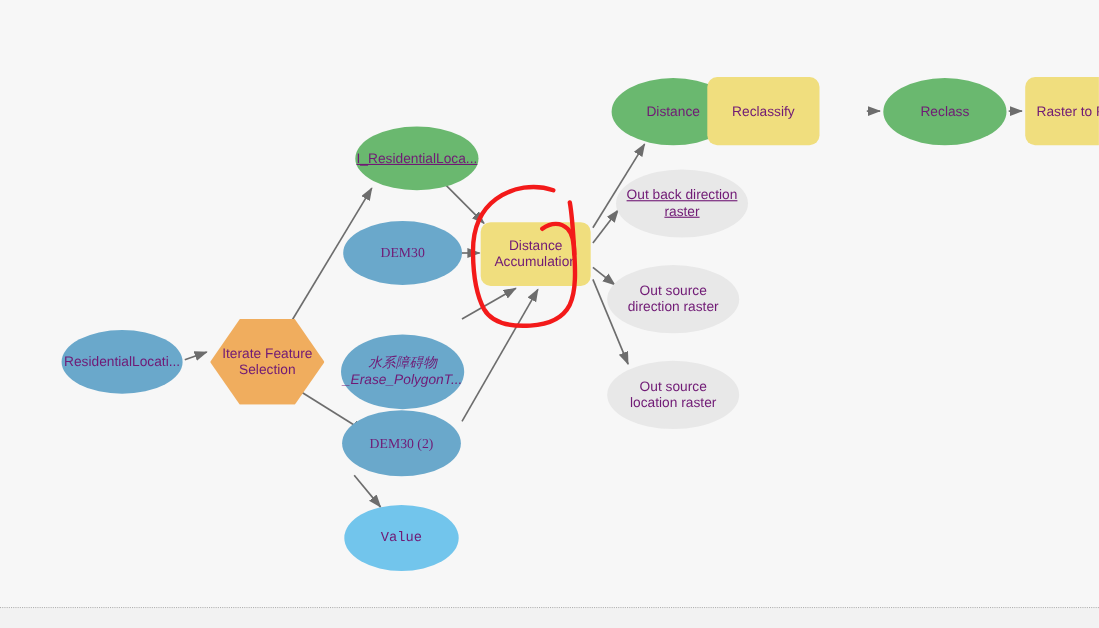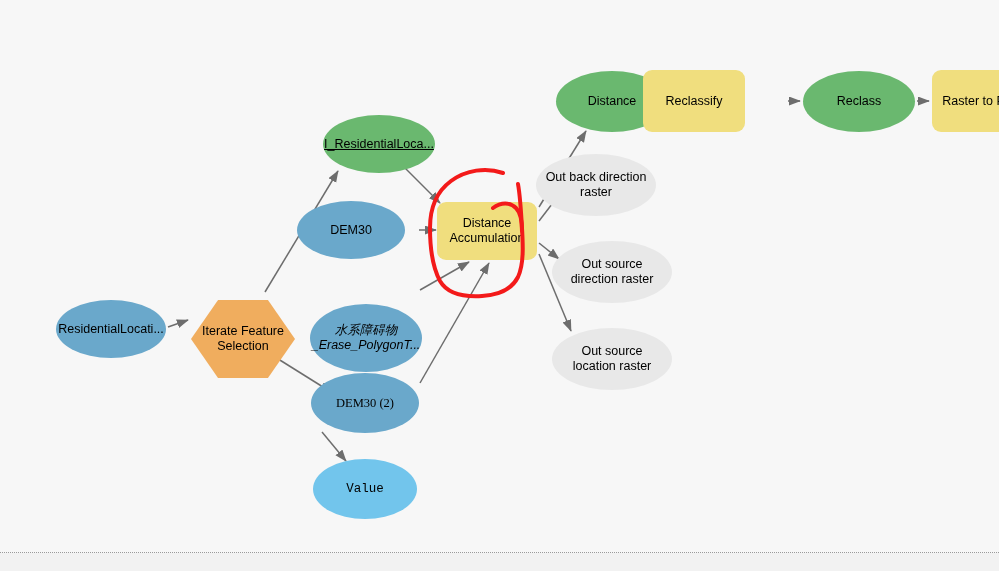--- a/index.html
+++ b/index.html
@@ -13,21 +13,21 @@
   #canvas{
     position:absolute;left:0;top:0;width:999px;height:547px;
     background:#f7f7f7;overflow:hidden;
   }
   #edges{position:absolute;left:0;top:0;width:999px;height:547px;}
   #annotation{position:absolute;left:0;top:0;width:999px;height:547px;pointer-events:none;}
   .node{
     position:absolute;
     display:flex;align-items:center;justify-content:center;
     text-align:center;
-    color:#000000;
+    color:#701a75;
     font-size:12.5px;
     line-height:15px;
     box-sizing:border-box;
     padding:2px 6px;
     white-space:pre-line;
   }
   .ellipse{border-radius:50%;}
   .rect{border-radius:9px;}
   .hex{
     clip-path:polygon(26% 0%, 74% 0%, 100% 50%, 74% 100%, 26% 100%, 0% 50%);
@@ -66,35 +66,35 @@
         <line x1="539" y1="243" x2="559" y2="259"></line>
         <line x1="539" y1="254" x2="571" y2="331"></line>
         <line x1="670" y1="101" x2="681" y2="101"></line>
         <line x1="788" y1="101" x2="800" y2="101"></line>
         <line x1="917" y1="101" x2="929" y2="101"></line>
       </g>
   </svg>
 
   <div id="node-layer">
       <div class="node ellipse" style="left: 56px; top: 300px; width: 110px; height: 58px; background: rgb(106, 168, 203);">ResidentialLocati...</div>
-      <div class="node hex" style="left: 191px; top: 300px; width: 104px; height: 78px; background: rgb(240, 173, 94);">Iterate Feature
+      <div class="node hex" style="left: 191px; top: 290px; width: 104px; height: 78px; background: rgb(240, 173, 94);">Iterate Feature
 Selection</div>
       <div class="node ellipse" style="left: 323px; top: 115px; width: 112px; height: 58px; background: rgb(106, 184, 111); text-decoration: underline;">I_ResidentialLoca...</div>
-      <div class="node ellipse" style="left: 297px; top: 201px; width: 108px; height: 58px; background: rgb(106, 168, 203);">DEM30</div>
+      <div class="node ellipse" style="left: 312px; top: 201px; width: 108px; height: 58px; background: rgb(106, 168, 203); font-family: Liberation Serif, serif;">DEM30</div>
       <div class="node ellipse" style="left: 310px; top: 304px; width: 112px; height: 68px; background: rgb(106, 168, 203); font-style: italic;">水系障碍物
 _Erase_PolygonT...</div>
       <div class="node ellipse" style="left: 311px; top: 373px; width: 108px; height: 60px; background: rgb(106, 168, 203); font-family: Liberation Serif, serif;">DEM30 (2)</div>
       <div class="node ellipse" style="left: 313px; top: 459px; width: 104px; height: 60px; background: rgb(114, 197, 236); font-family: Liberation Mono, monospace;">Value</div>
       <div class="node rect" style="left: 437px; top: 202px; width: 100px; height: 58px; background: rgb(240, 222, 126);">Distance
 Accumulation</div>
       <div class="node ellipse" style="left: 556px; top: 71px; width: 112px; height: 61px; background: rgb(106, 184, 111);">Distance</div>
       <div class="node rect" style="left: 643px; top: 70px; width: 102px; height: 62px; background: rgb(240, 222, 126);">Reclassify</div>
       <div class="node ellipse" style="left: 803px; top: 71px; width: 112px; height: 61px; background: rgb(106, 184, 111);">Reclass</div>
       <div class="node rect" style="left: 932px; top: 70px; width: 90px; height: 62px; background: rgb(240, 222, 126);">Raster to Po</div>
-      <div class="node ellipse" style="left: 536px; top: 154px; width: 120px; height: 62px; background: rgb(232, 232, 232);">Out back direction
+      <div class="node ellipse" style="left: 560px; top: 154px; width: 120px; height: 62px; background: rgb(232, 232, 232); text-decoration: underline;">Out back direction
 raster</div>
       <div class="node ellipse" style="left: 552px; top: 241px; width: 120px; height: 62px; background: rgb(232, 232, 232);">Out source
 direction raster</div>
       <div class="node ellipse" style="left: 552px; top: 328px; width: 120px; height: 62px; background: rgb(232, 232, 232);">Out source
 location raster</div>
     </div>
 
   <svg id="annotation" viewBox="0 0 999 547" xmlns="http://www.w3.org/2000/svg">
     <path d="M503,173 C486,167 466,170 451,181 C436,192 430,209 430,228
          C430,249 433,268 440,281 C448,295 465,297 482,296

